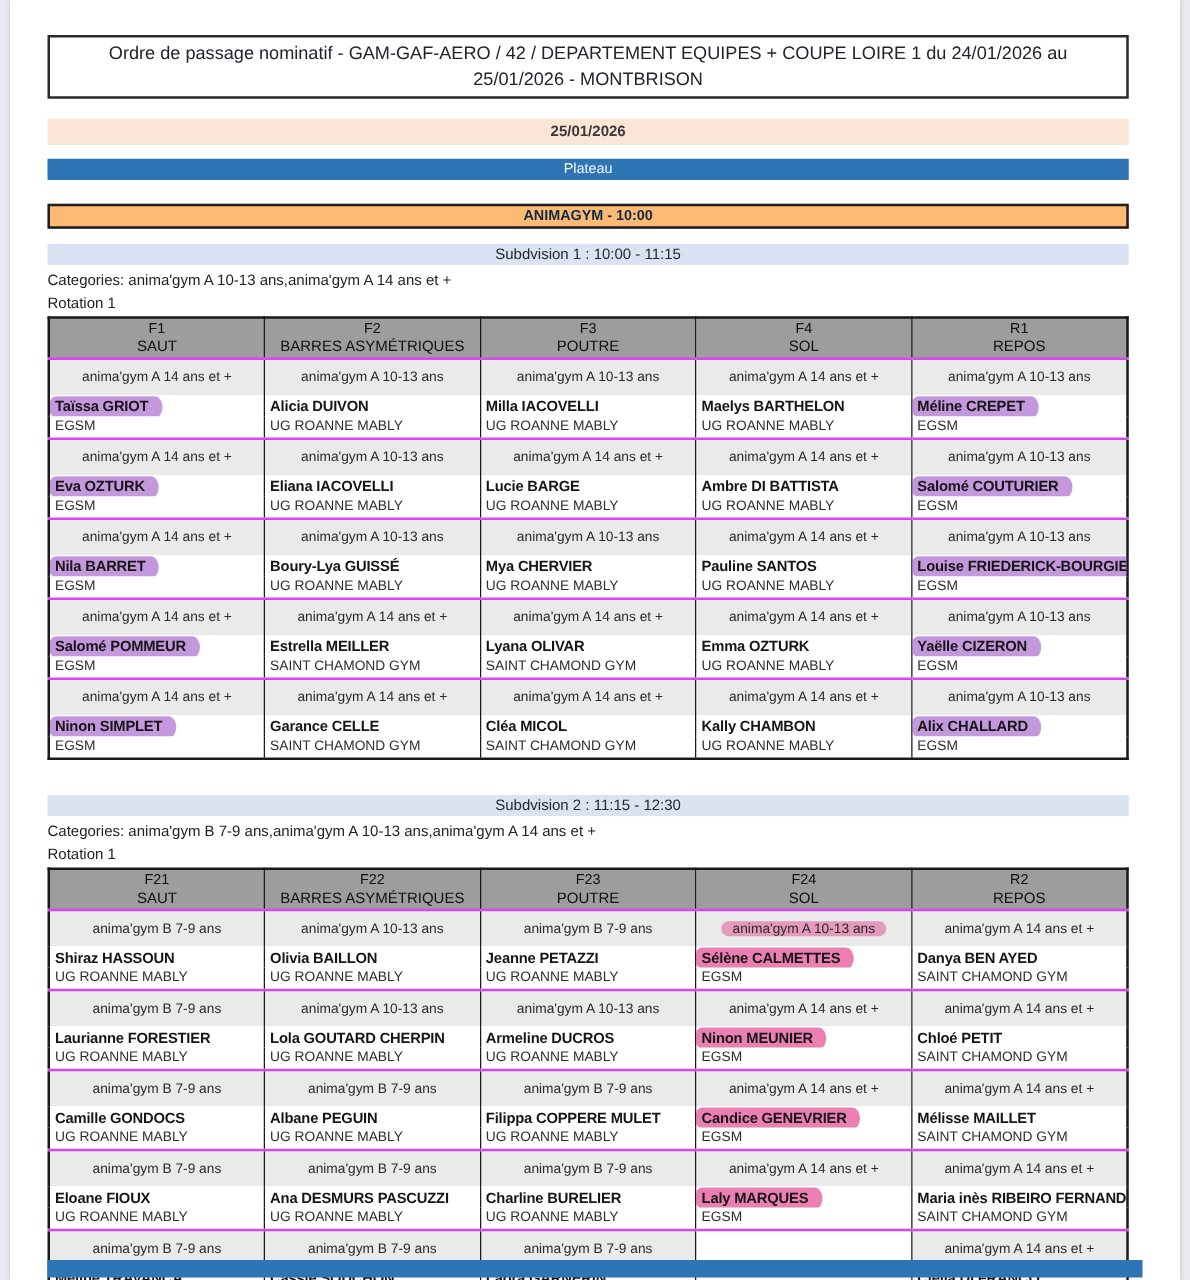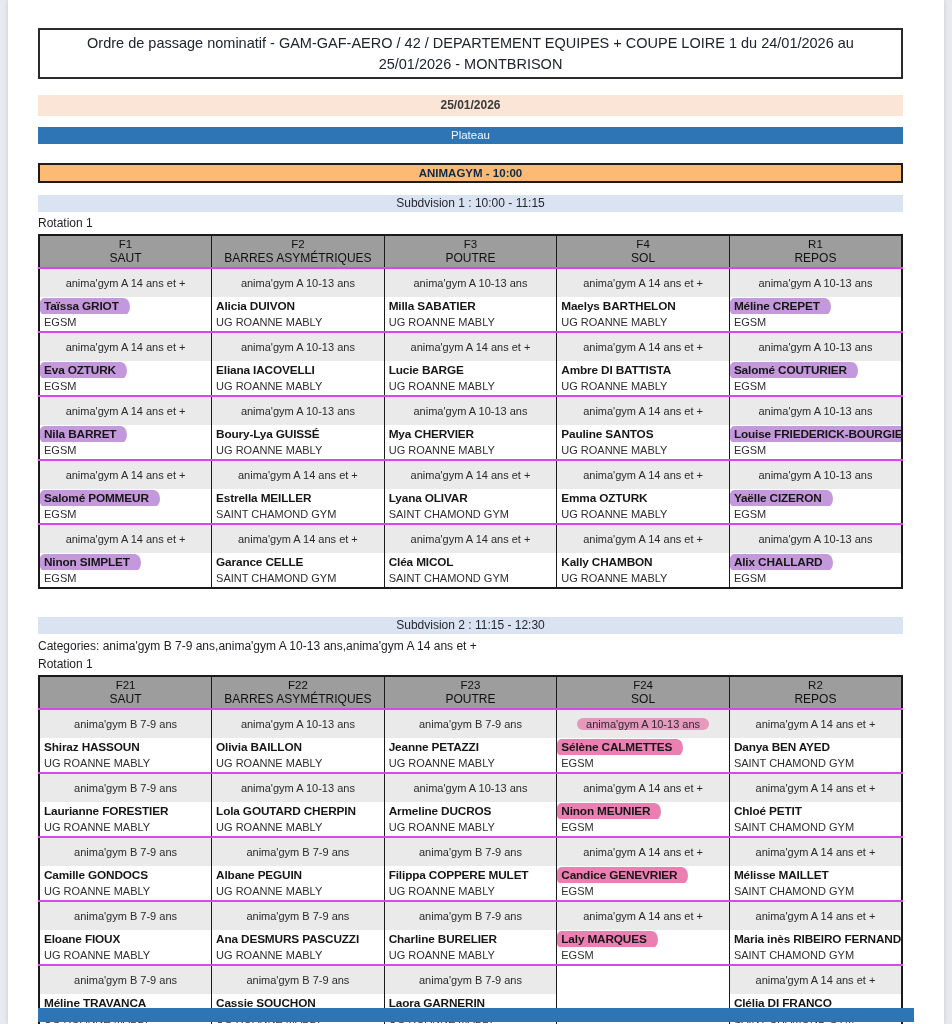--- a/index.html
+++ b/index.html
@@ -110,20 +110,21 @@
     </div>
 
     <div class="bar session-bar">
       <span>ANIMAGYM - 10:00</span>
     </div>
 
     <section>
       <div class="bar subdivision-bar sub1">
         <span>Subdvision 1 : 10:00 - 11:15</span>
       </div>
+      <div class="meta-line">Categories: anima'gym A 10-13 ans,anima'gym A 14 ans et +</div>
       <div class="meta-line rotation-line">Rotation 1</div>
       <table class="rotation-table">
           <thead>
             <tr>
               <th>
                 <div class="col-code">F1</div>
                 <div class="col-app">SAUT</div>
               </th>
               <th>
                 <div class="col-code">F2</div>
@@ -147,21 +148,21 @@
             <tr class="cat-row">
               <td><span>anima'gym A 14 ans et +</span></td>
               <td><span>anima'gym A 10-13 ans</span></td>
               <td><span>anima'gym A 10-13 ans</span></td>
               <td><span>anima'gym A 14 ans et +</span></td>
               <td><span>anima'gym A 10-13 ans</span></td>
             </tr>
             <tr class="name-row">
               <td><span class="hl hl-purple">Taïssa GRIOT</span></td>
               <td><span>Alicia DUIVON</span></td>
-              <td><span>Milla SABATIER</span></td>
+              <td><span>Milla IACOVELLI</span></td>
               <td><span>Maelys BARTHELON</span></td>
               <td><span class="hl hl-purple">Méline CREPET</span></td>
             </tr>
             <tr class="club-row">
               <td><span>EGSM</span></td>
               <td><span>UG ROANNE MABLY</span></td>
               <td><span>UG ROANNE MABLY</span></td>
               <td><span>UG ROANNE MABLY</span></td>
               <td><span>EGSM</span></td>
             </tr>

